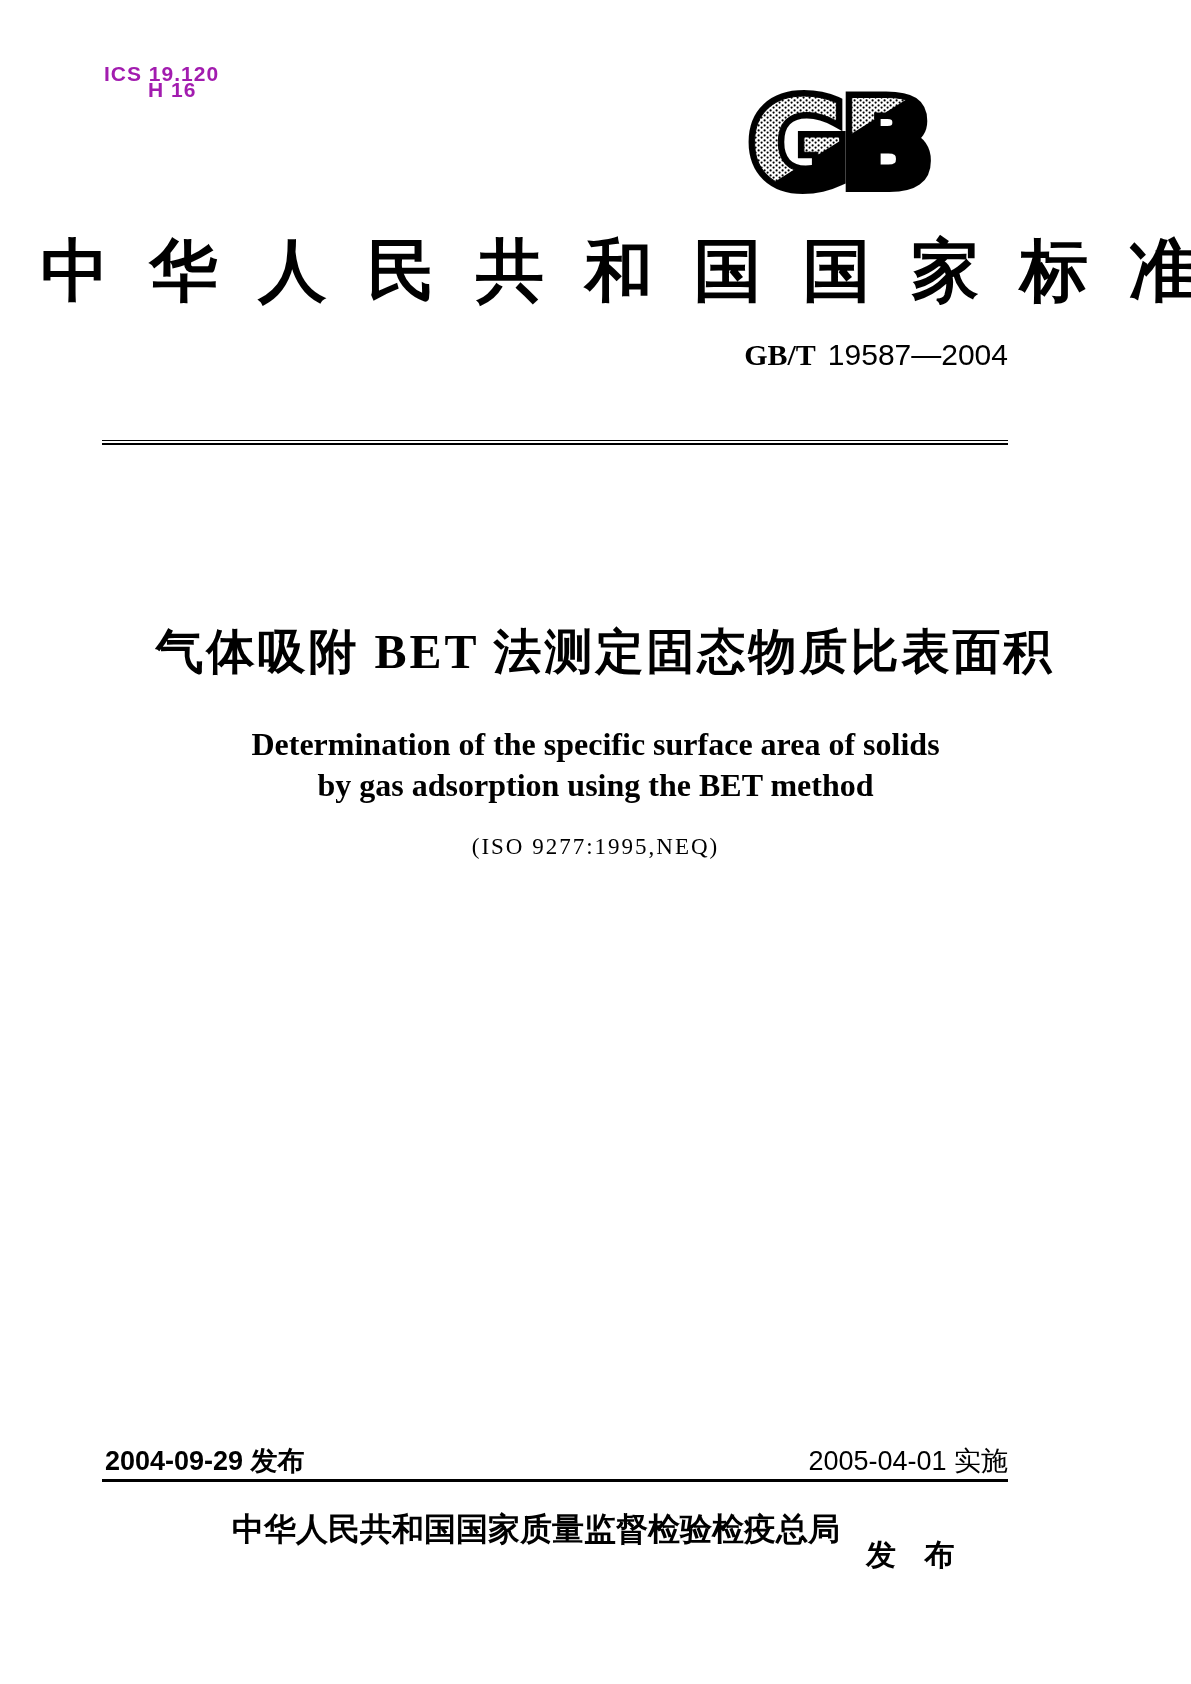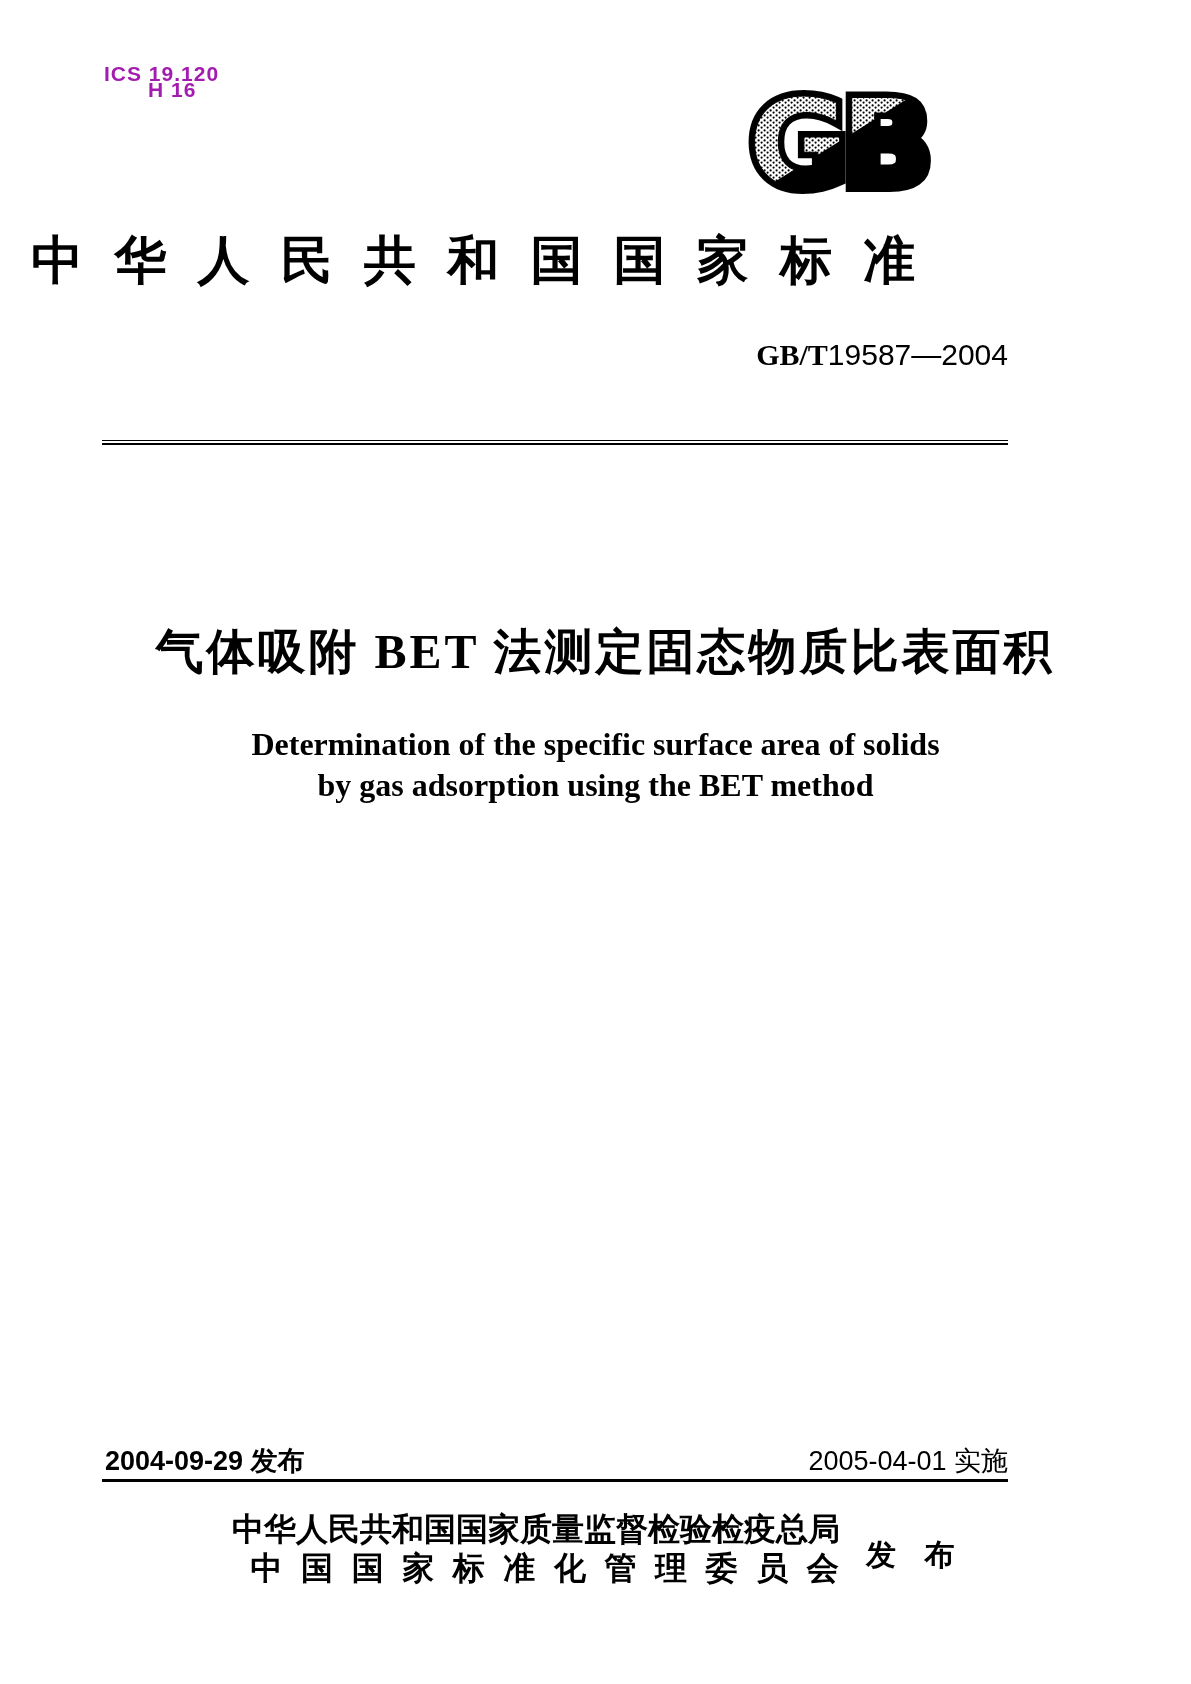--- a/index.html
+++ b/index.html
@@ -30,43 +30,43 @@
   }
   #ics-code { top: 62px; }
   #class-code { top: 78px; margin-left: 44px; }
 
   
   #gb-logo { left: 733px; top: 74px; }
 
   
   #standard-heading {
     left: 0; right: 0; top: 226px;
-    text-align: left;
+    text-align: right;
     font-family: Liberation Mono, monospace;
     font-weight: bold;
-    font-size: 52px;
+    font-size: 68px;
     letter-spacing: 0.60em;
     text-indent: 0.60em;
     white-space: nowrap;
   }
 
   
   #standard-number {
     top: 338px; right: 183px;
     font-size: 30px;
     white-space: nowrap;
   }
   #standard-number .prefix {
     font-family: "Liberation Serif", serif;
     font-weight: bold;
   }
   #standard-number .digits {
     font-family: "Liberation Sans", sans-serif;
     font-stretch: condensed;
-    margin-left: 0;
+    margin-left: 12px;
   }
 
   
   .rule-double {
     left: 102px; width: 906px;
     height: 2px;
     border-top: 1px solid #000;
     border-bottom: 2px solid #000;
   }
   #rule-top { top: 440px; }
@@ -175,27 +175,27 @@
 
   <div class="abs rule-double" id="rule-top"></div>
 
   <div class="abs" id="title-cn">气体吸附 BET 法测定固态物质比表面积</div>
 
   <div class="abs" id="title-en">
     <div>Determination of the specific surface area of solids</div>
     <div>by gas adsorption using the BET method</div>
   </div>
 
+  <div class="abs" id="iso-ref">(ISO 9277:1995,NEQ)</div>
 
   <div class="abs date" id="issue-date">2004-09-29 发布</div>
 
   <div class="abs date" id="impl-date">2005-04-01 实施</div>
 
   <div class="abs" id="rule-bottom"></div>
 
   <div class="abs" id="publisher">
     <div class="pub-line1">中华人民共和国国家质量监督检验检疫总局</div>
-    <div class="pub-line2">中国国家标准化管理委员会</div>
   </div>
 
   <div class="abs" id="publish-label">发 布</div>
 
 </div>
 
 </body></html>

